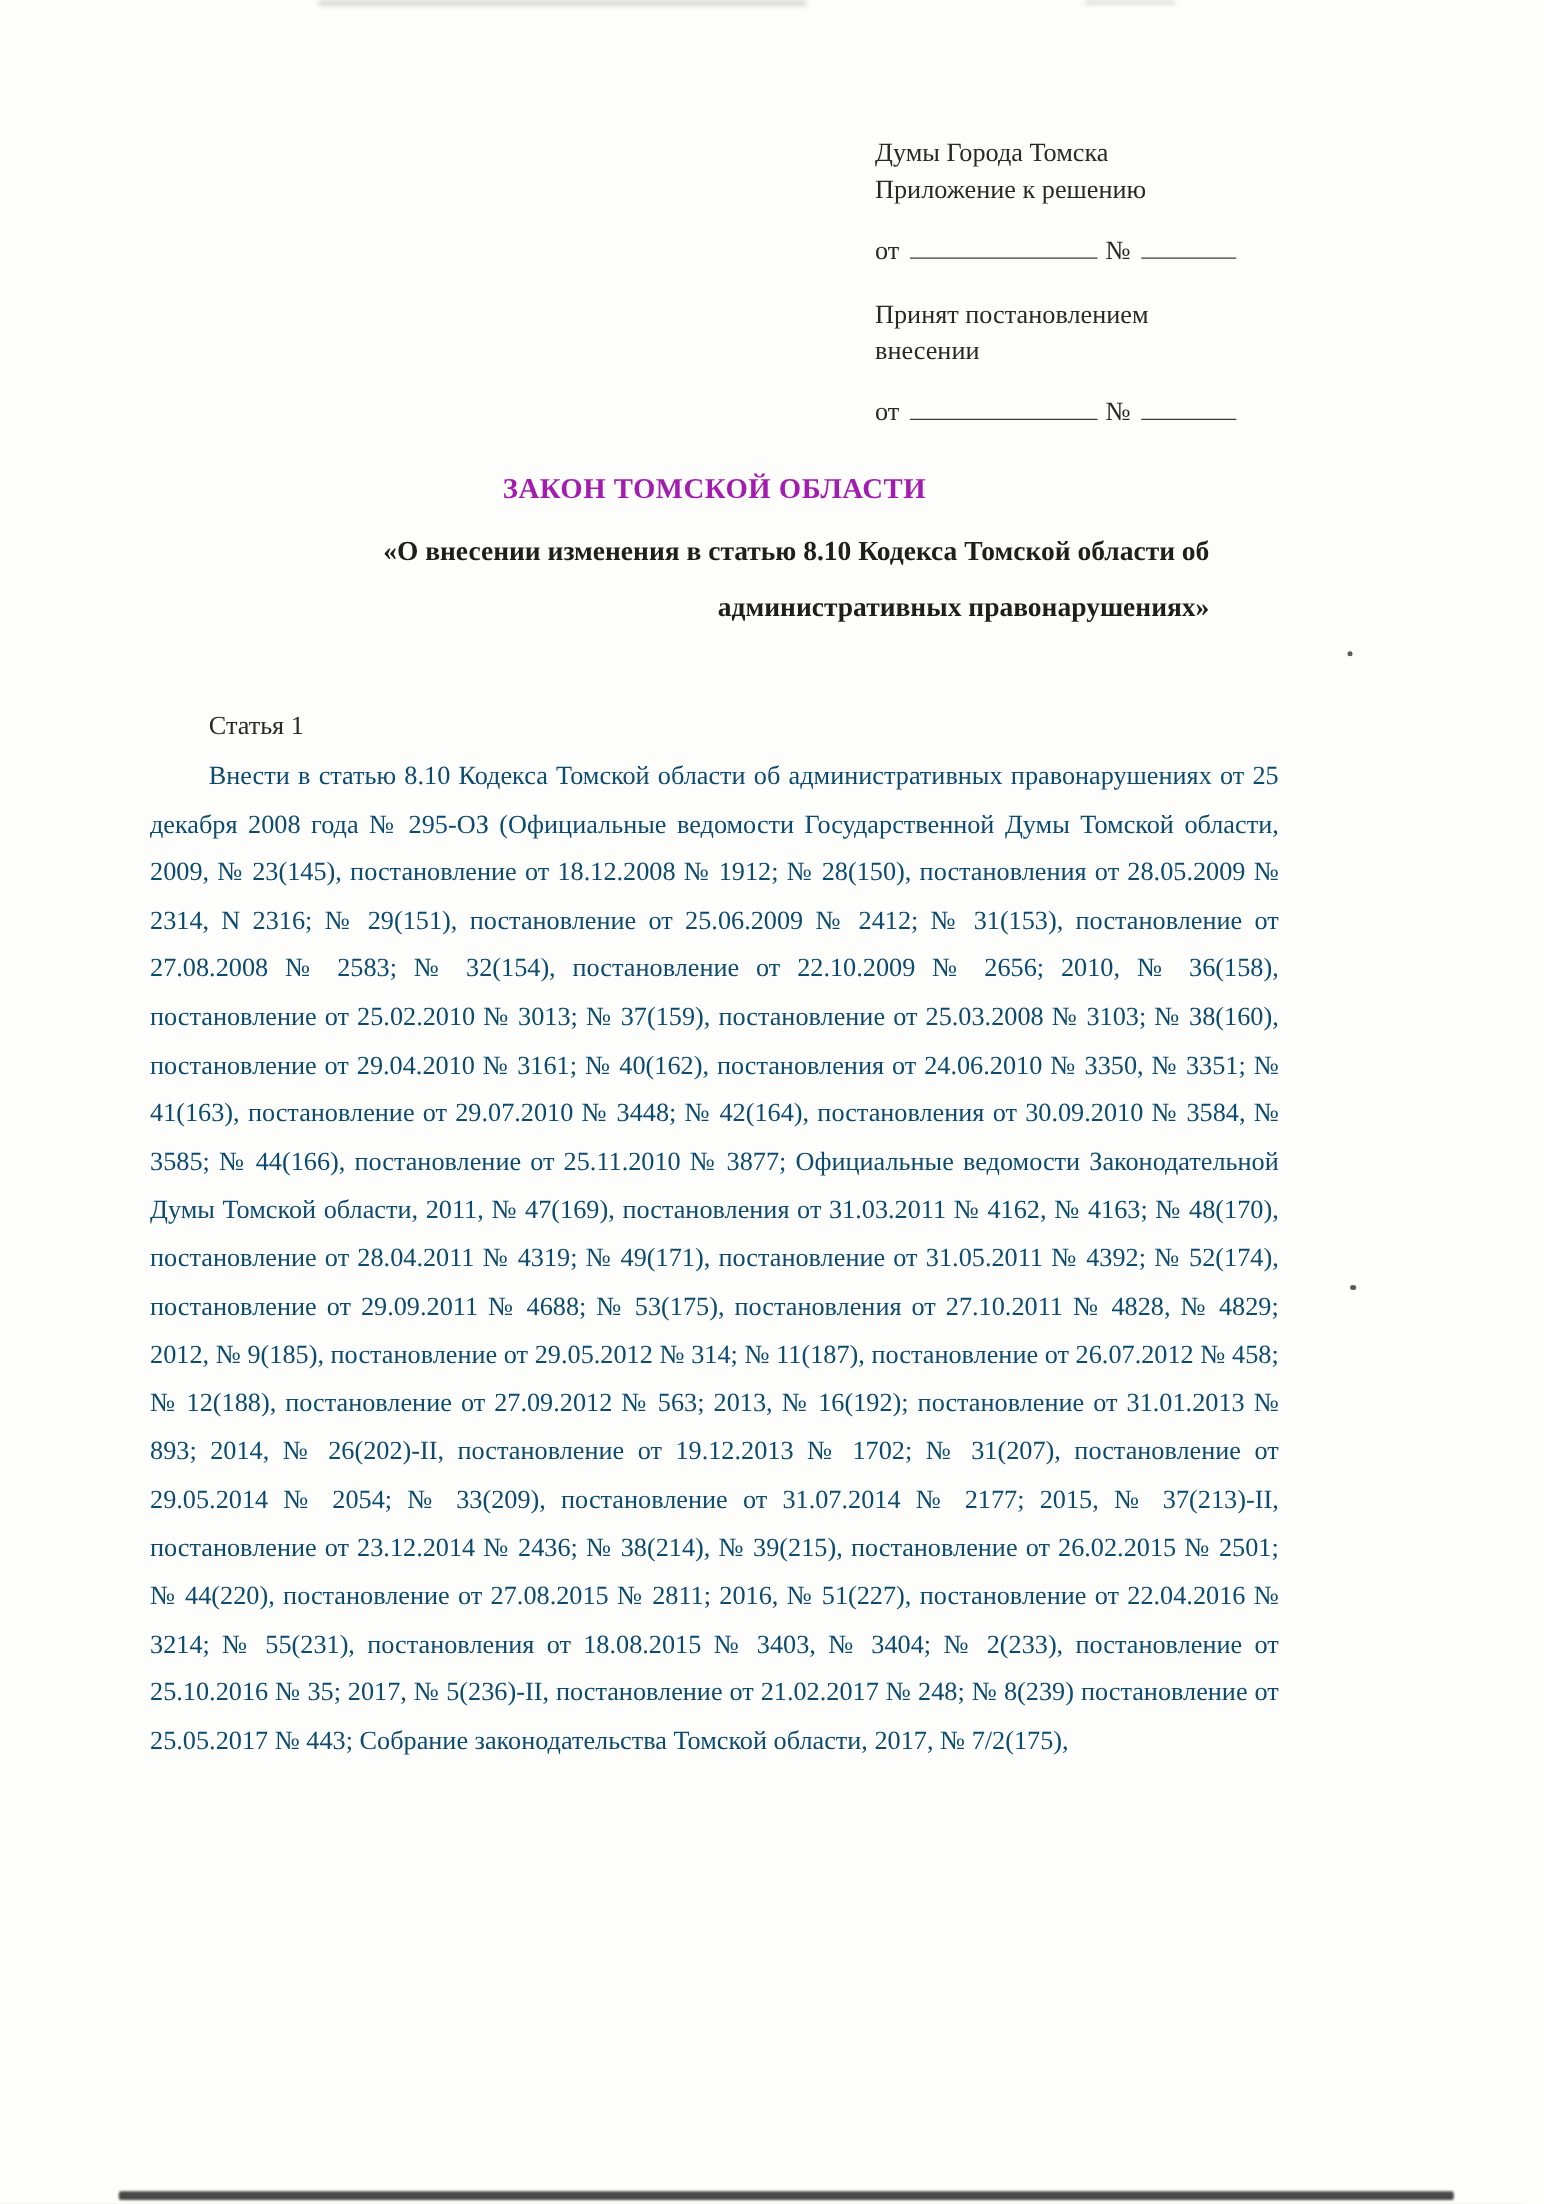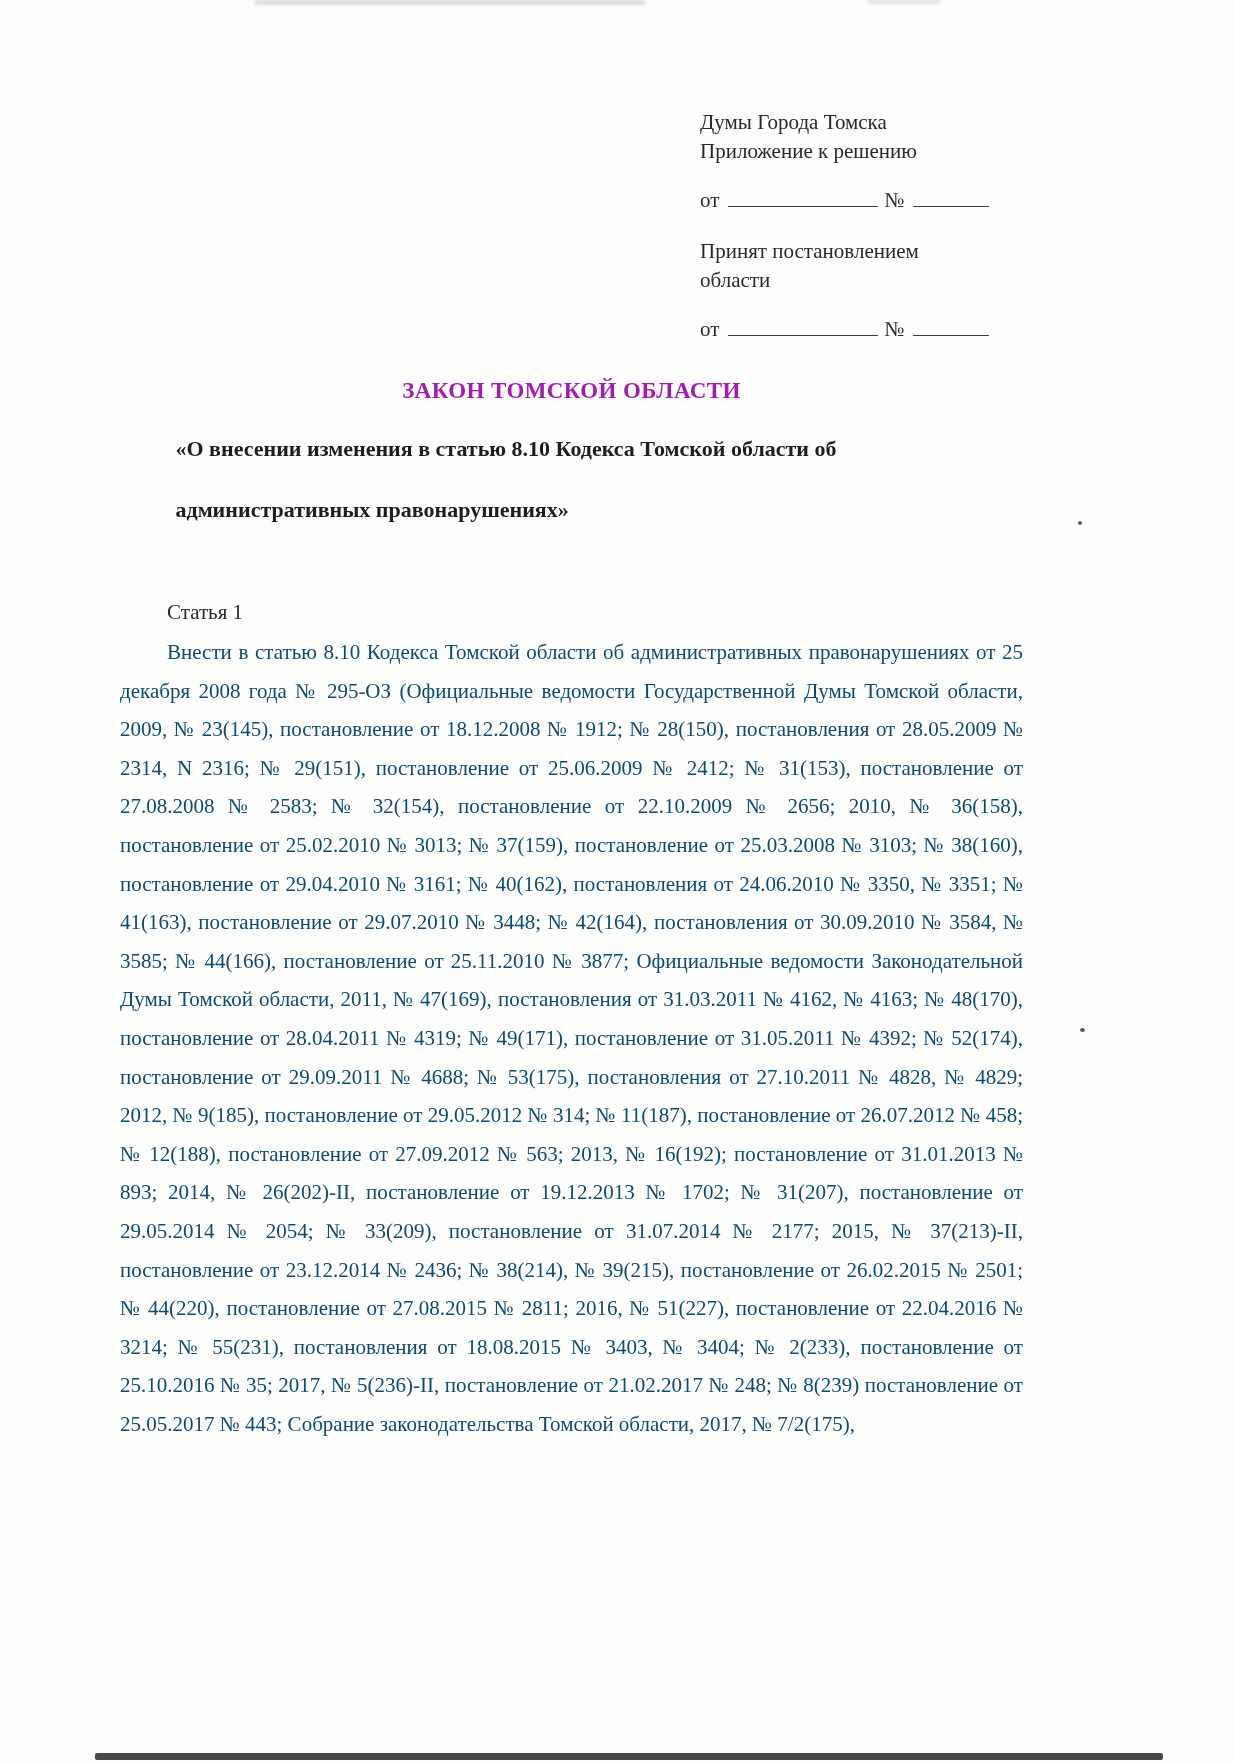--- a/index.html
+++ b/index.html
@@ -45,24 +45,24 @@
     margin-top: 34px;
     text-align: center;
     font-weight: bold;
     font-size: 23px;
     letter-spacing: 0.4px;
     color: #a21caf;
   }
   .law-subtitle {
     margin: 14px auto 0;
     max-width: 792px;
-    text-align: left;
+    text-align: right;
     font-weight: bold;
     font-size: 22px;
-    line-height: 61px;
+    line-height: 45px;
     color: #1e1e1e;
   }
   .article-heading {
     margin-top: 60px;
     text-indent: 47px;
     font-size: 21px;
   }
   .article-body {
     margin-top: 8px;
     font-size: 21px;
@@ -104,21 +104,21 @@
     <div class="stamp stamp-1">
       <div class="stamp-line">Думы Города Томска</div>
       <div class="stamp-line">Приложение к решению</div>
       <div class="ot-row">
         <span>от</span><span class="blank blank-long"></span><span>№</span><span class="blank blank-short"></span>
       </div>
     </div>
 
     <div class="stamp stamp-2">
       <div class="stamp-line">Принят постановлением</div>
-      <div class="stamp-line">области</div>
+      <div class="stamp-line">внесении</div>
       <div class="ot-row">
         <span>от</span><span class="blank blank-long"></span><span>№</span><span class="blank blank-short"></span>
       </div>
     </div>
 
     <div class="law-title">ЗАКОН ТОМСКОЙ ОБЛАСТИ</div>
 
     <div class="law-subtitle">«О внесении изменения в статью 8.10 Кодекса Томской области об административных правонарушениях»</div>
 
     <div class="article-heading">Статья 1</div>

